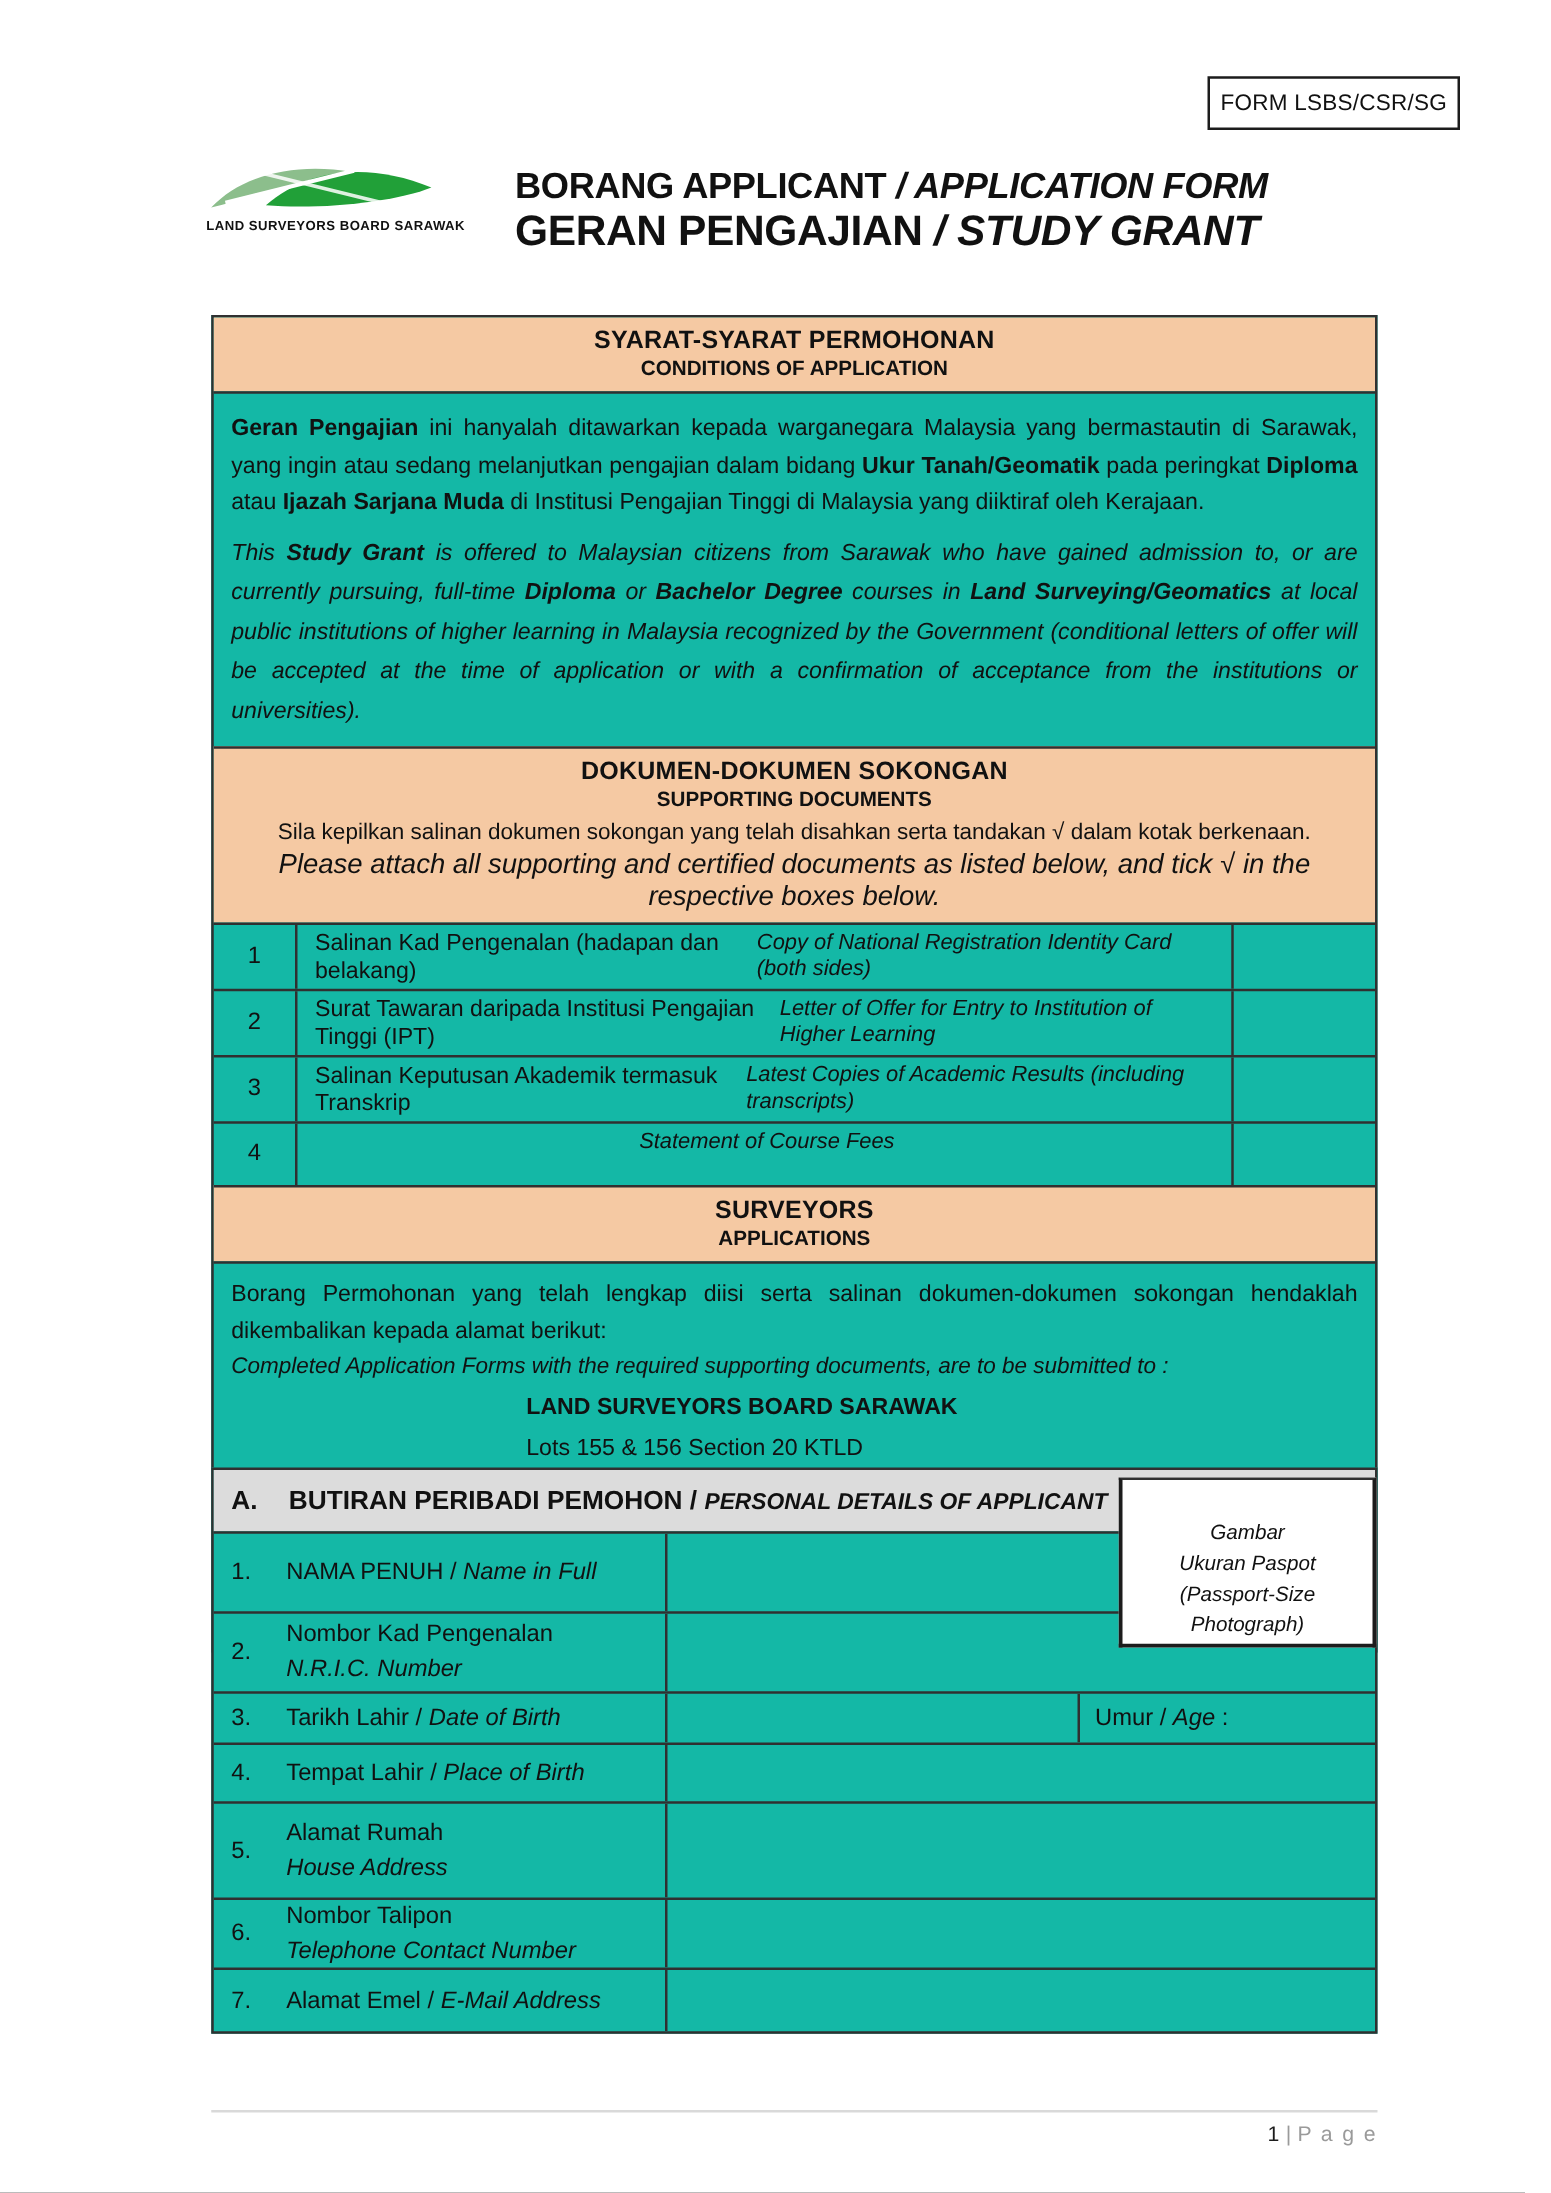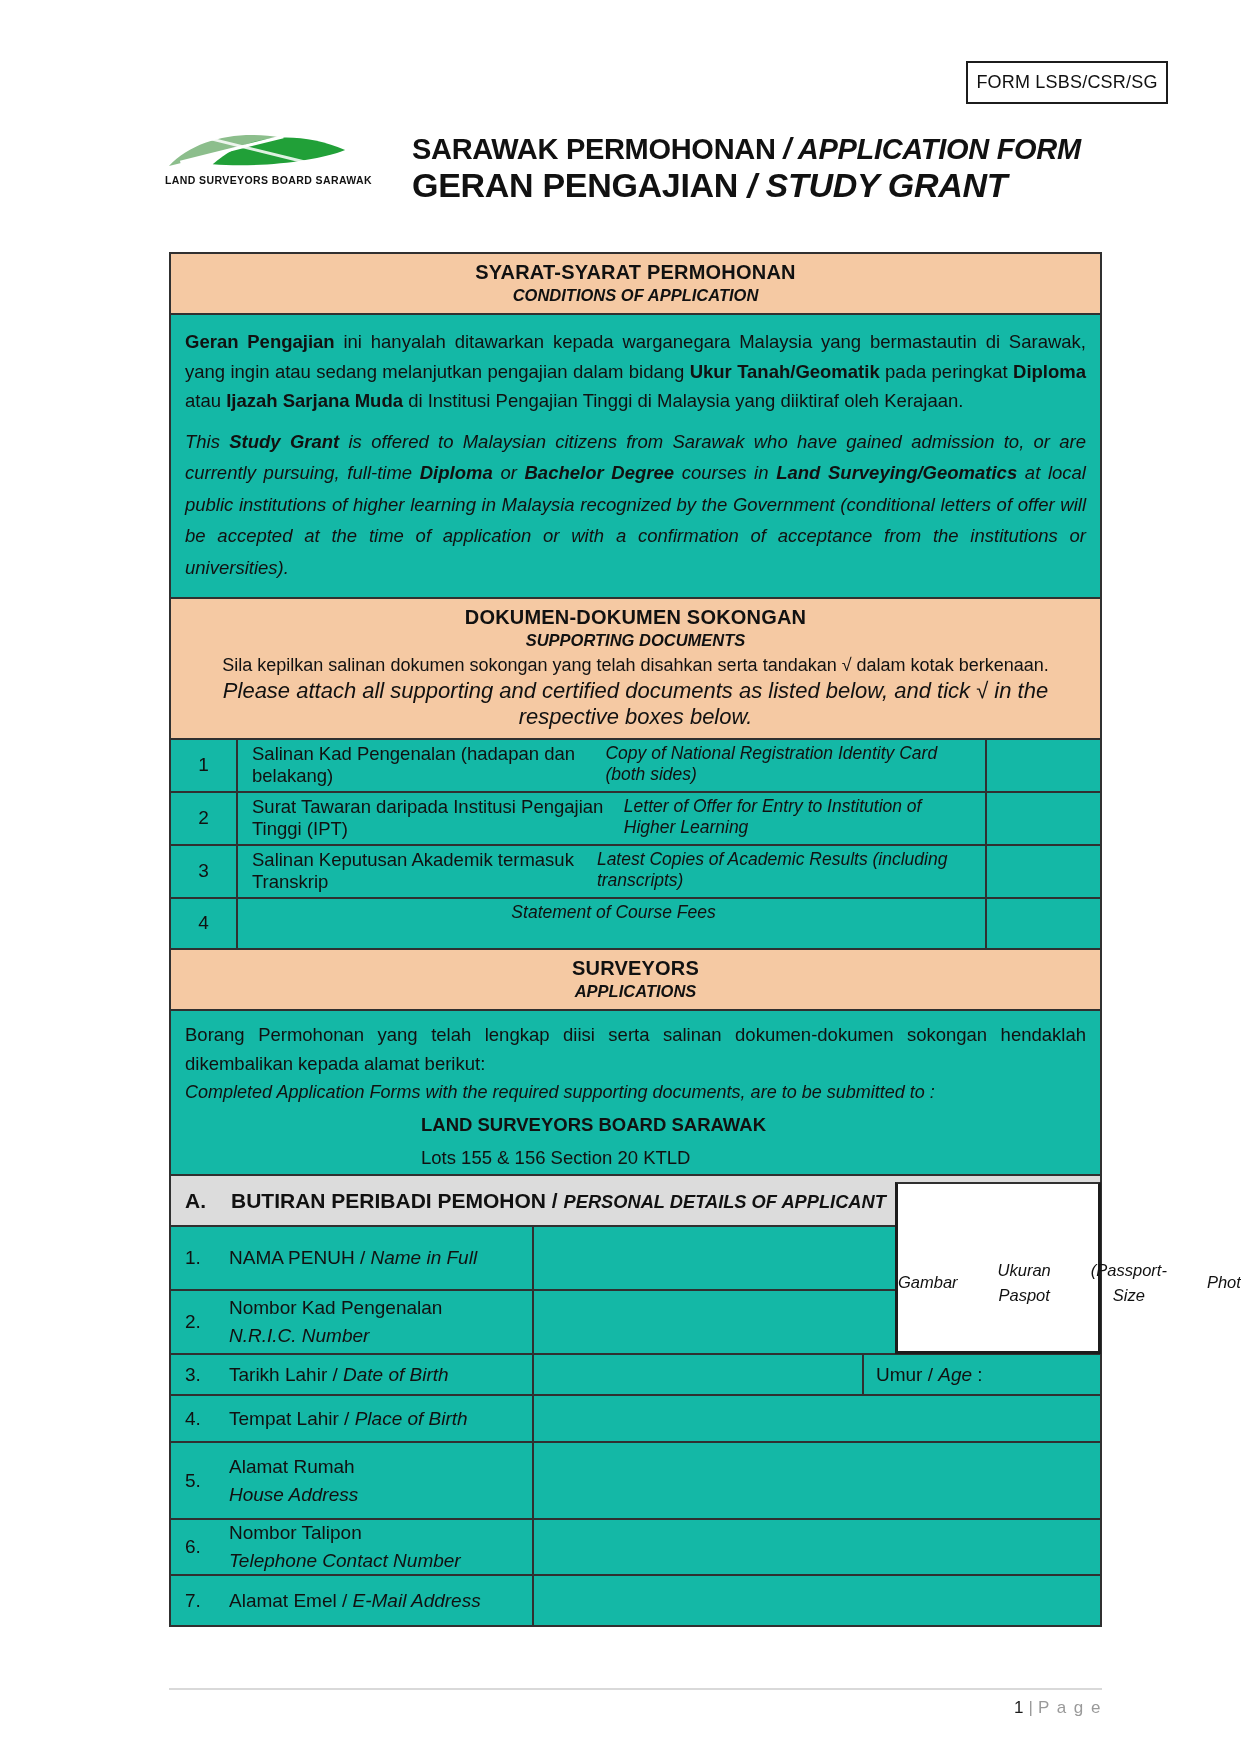--- a/index.html
+++ b/index.html
@@ -29,21 +29,21 @@
   .logo{width:185px;text-align:center;}
   .logo-caption{font-size:10.5px;font-weight:bold;letter-spacing:.4px;margin-top:2px;white-space:nowrap;}
   .titles{margin-left:62px;margin-top:6px;}
   .title1{font-size:29px;line-height:1.1;letter-spacing:-.3px;}
   .title2{font-size:34px;line-height:1.15;letter-spacing:-.3px;}
   
   .tbl{position:absolute;left:169px;width:933px;border:2px solid var(--bc);background:#14b8a6;}
   .tbl > div + div{border-top:2px solid var(--bc);}
   .band{background:var(--peach);text-align:center;padding:7px 10px 8px;}
   .band-my{font-size:20px;font-weight:bold;letter-spacing:.2px;}
-  .band-en{font-size:16.5px;font-weight:bold;font-style:italic;margin-top:2px;}
+  .band-en{font-size:16.5px;font-weight:bold;margin-top:2px;}
   .note-my{font-size:18px;margin-top:5px;}
   .note-en{font-size:22px;font-style:italic;margin-top:2px;}
   
   .cond-body{padding:12px 14px 14px;}
   .para-my{font-size:18.5px;line-height:1.6;text-align:justify;}
   .para-en{font-size:18.5px;line-height:1.7;text-align:justify;font-style:italic;margin-top:10px;}
   
   .doc-row{display:flex;align-items:stretch;min-height:51px;}
   .doc-no{width:67px;border-right:2px solid var(--bc);display:flex;align-items:center;justify-content:center;font-size:19px;}
   .doc-desc{flex:1;padding:3px 10px 4px 14px;display:flex;flex-direction:row;justify-content:center;}
@@ -63,24 +63,24 @@
   .sec-title{font-size:21px;}
   .pd-row{display:flex;align-items:stretch;overflow:hidden;}
   .pd-label{width:363px;border-right:2px solid var(--bc);display:flex;align-items:center;padding-left:14px;}
   .pd-no{font-size:19px;width:44px;flex:none;align-self:center;}
   .pd-lines{font-size:19px;line-height:1.45;}
   .pd-value{flex:1;}
   .pd-value.split{flex:none;width:330px;border-right:2px solid var(--bc);}
   .pd-age{flex:1;display:flex;align-items:center;padding-left:12px;font-size:19px;}
   .h64{height:64px}.h41{height:41px}.h47{height:47px}.h77{height:77px}.h56{height:56px}.h51{height:51px}
   .photo-box{
-    position:absolute;left:724px;top:6px;width:206px;height:172px;
+    position:absolute;left:724px;top:6px;width:206px;height:136px;
     background:#fff;border:3px solid #1c1c1c;z-index:2;
-    display:flex;flex-direction:row;align-items:center;justify-content:flex-start;
-    padding-top:30px;font-style:italic;font-size:16.5px;line-height:1.5;text-align:center;gap:40px;
+    display:flex;flex-direction:column;align-items:center;justify-content:flex-start;
+    padding-top:30px;font-style:italic;font-size:16.5px;line-height:1.5;text-align:center;
   }
   
   .footer{position:absolute;left:169px;top:1688px;width:933px;}
   .footer-line{height:2px;background:#d9d9d9;}
   .footer-text{text-align:right;margin-top:8px;font-size:17px;color:#9a9a9a;}
   .pg-num{color:#1c1c1c;}
   .pg-sep{margin:0 5px;}
   .pg-label{letter-spacing:1.5px;}
 </style>
 </head>
@@ -96,21 +96,21 @@
     <div class="logo">
       <svg width="183" height="40" viewBox="0 0 190 42">
         <path d="M2 40 C 28 12, 74 2, 120 10 C 82 19, 34 32, 2 40 Z" fill="#8CBE8C"></path>
         <path d="M48 38 C 84 6, 136 2, 187 23 C 158 35, 94 42, 48 38 Z" fill="#21A038"></path>
         <path d="M14 36 L 122 9" stroke="#ffffff" stroke-width="3.5" fill="none"></path>
         <path d="M44 11 L 150 37" stroke="#ffffff" stroke-width="3" fill="none" opacity="0.85"></path>
       </svg>
       <div class="logo-caption">LAND SURVEYORS BOARD SARAWAK</div>
     </div>
     <div class="titles">
-      <div class="title1"><span style="font-weight: bold;">SARAWAK PERMOHONAN</span><span style="font-weight: bold; font-style: italic;"> / </span><span style="font-weight: bold; font-style: italic;">APPLICATION FORM</span></div>
+      <div class="title1"><span style="font-weight: bold;">BORANG APPLICANT</span><span style="font-weight: bold; font-style: italic;"> / </span><span style="font-weight: bold; font-style: italic;">APPLICATION FORM</span></div>
       <div class="title2"><span style="font-weight: bold;">GERAN PENGAJIAN</span><span style="font-weight: bold; font-style: italic;"> / </span><span style="font-weight: bold; font-style: italic;">STUDY GRANT</span></div>
     </div>
   </div>
 
   <div class="tbl" style="top:252px;">
 
     <div class="band">
       <div class="band-my">SYARAT-SYARAT PERMOHONAN</div>
       <div class="band-en">CONDITIONS OF APPLICATION</div>
     </div>

